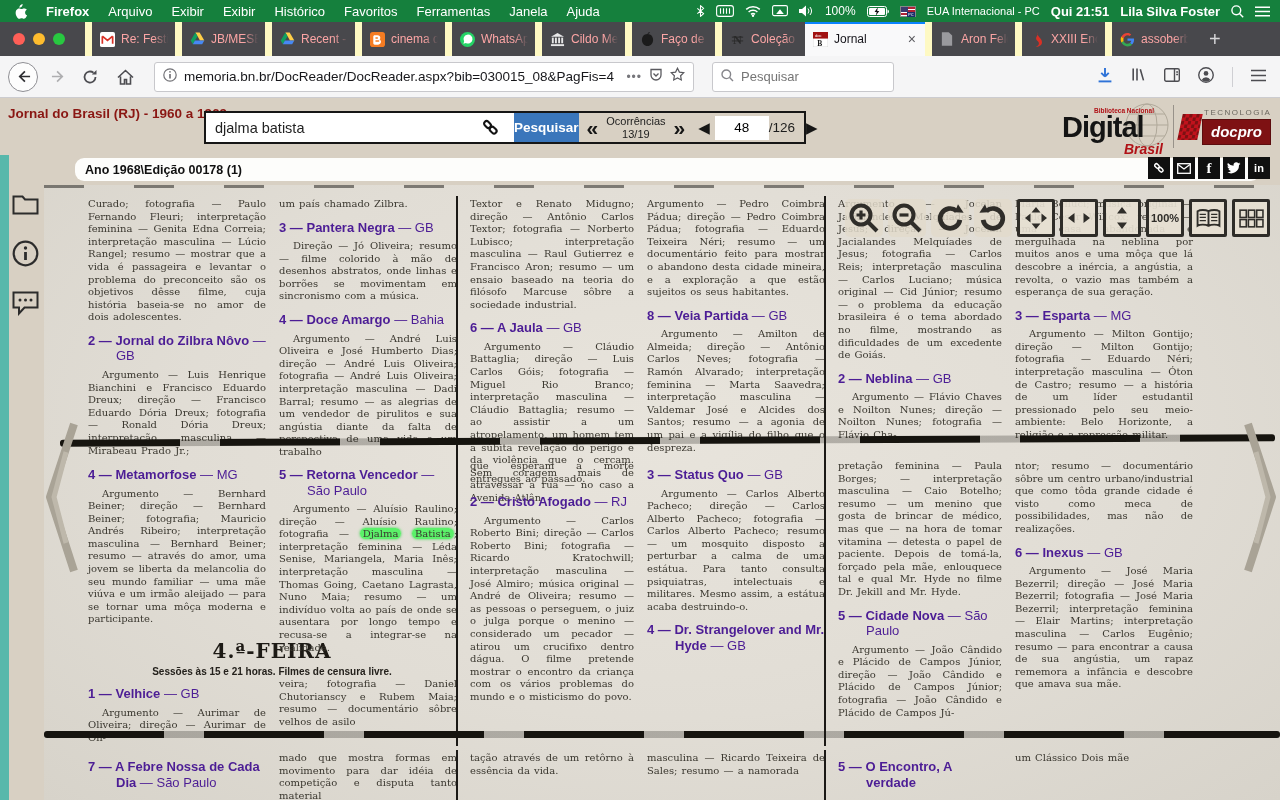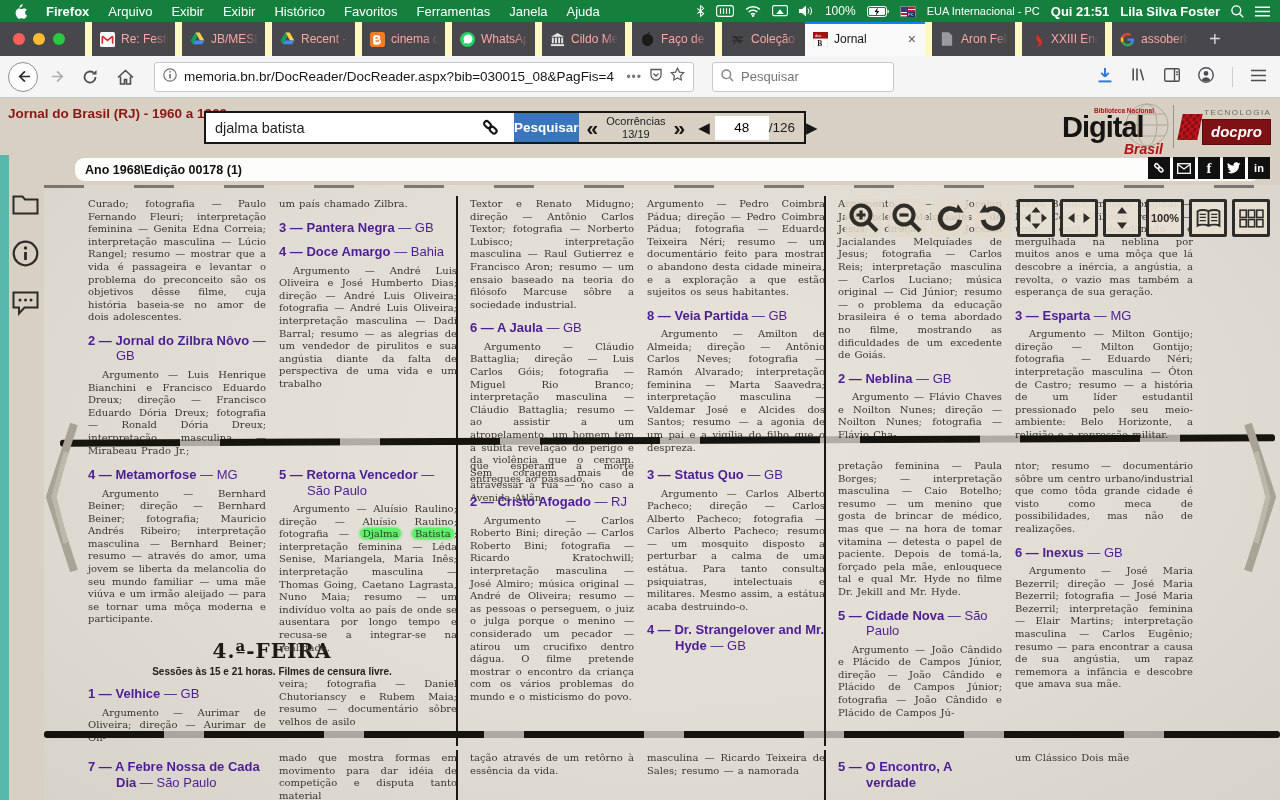--- a/index.html
+++ b/index.html
@@ -509,20 +509,21 @@
   <div id="np-root">
       <div class="np-sec sec-a">
         <div class="np-col">
           <p class="np-p ni">Curado; fotografia — Paulo Fernando Fleuri; interpretação feminina — Genita Edna Correia; interpretação masculina — Lúcio Rangel; resumo — mostrar que a vida é passageira e levantar o problema do preconceito são os objetivos dêsse filme, cuja história baseia-se no amor de dois adolescentes.</p>
           <h3 class="np-h"><span class="hn">2 — </span><span class="ht">Jornal do Zilbra Nôvo</span> <span class="hr">— GB</span></h3>
           <p class="np-p">Argumento — Luis Henrique Bianchini e Francisco Eduardo Dreux; direção — Francisco Eduardo Dória Dreux; fotografia — Ronald Dória Dreux; interpretação masculina — Mirabeau Prado Jr.;</p>
         </div>
         <div class="np-col">
           <p class="np-p ni">um país chamado Zilbra.</p>
           <h3 class="np-h"><span class="hn">3 — </span><span class="ht">Pantera Negra</span> <span class="hr">— GB</span></h3>
+          <p class="np-p">Direção — Jó Oliveira; resumo — filme colorido à mão de desenhos abstratos, onde linhas e borrões se movimentam em sincronismo com a música.</p>
           <h3 class="np-h"><span class="hn">4 — </span><span class="ht">Doce Amargo</span> <span class="hr">— Bahia</span></h3>
           <p class="np-p">Argumento — André Luis Oliveira e José Humberto Dias; direção — André Luis Oliveira; fotografia — André Luis Oliveira; interpretação masculina — Dadi Barral; resumo — as alegrias de um vendedor de pirulitos e sua angústia diante da falta de perspectiva de uma vida e um trabalho</p>
         </div>
         <div class="np-col rule">
           <p class="np-p ni">Textor e Renato Midugno; direção — Antônio Carlos Textor; fotografia — Norberto Lubisco; interpretação masculina — Raul Gutierrez e Francisco Aron; resumo — um ensaio baseado na teoria do filósofo Marcuse sôbre a sociedade industrial.</p>
           <h3 class="np-h"><span class="hn">6 — </span><span class="ht">A Jaula</span> <span class="hr">— GB</span></h3>
           <p class="np-p">Argumento — Cláudio Battaglia; direção — Luis Carlos Góis; fotografia — Miguel Rio Branco; interpretação masculina — Cláudio Battaglia; resumo — ao assistir a um atropelamento, um homem tem a súbita revelação do perigo e da violência que o cercam. Sem coragem mais de atravessar a rua — no caso a Avenida Atlân-</p>
         </div>
         <div class="np-col">
           <p class="np-p ni">Argumento — Pedro Coimbra Pádua; direção — Pedro Coimbra Pádua; fotografia — Eduardo Teixeira Néri; resumo — um documentário feito para mostrar o abandono desta cidade mineira, e a exploração a que estão sujeitos os seus habitantes.</p>

